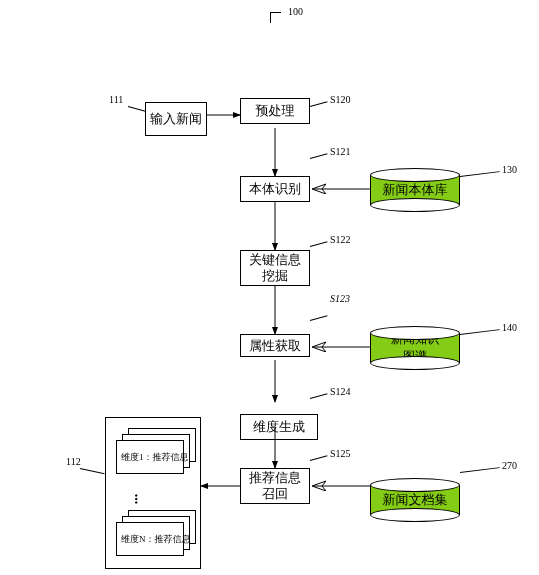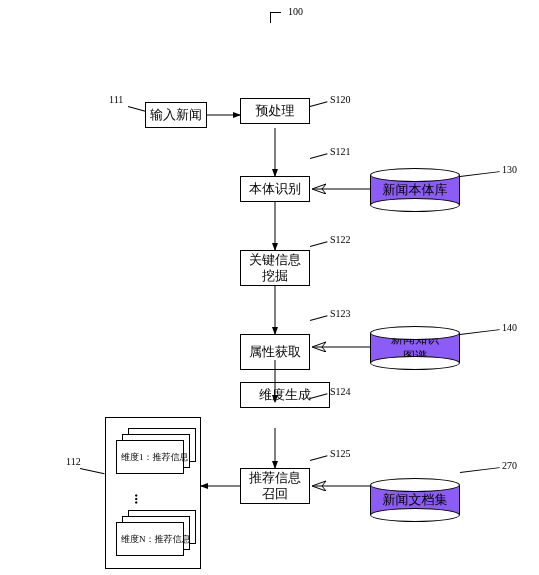--- a/index.html
+++ b/index.html
@@ -32,21 +32,21 @@
     white-space: nowrap;
   }
   .cylinder {
     position: absolute;
     box-sizing: border-box;
   }
   .cyl-body {
     position: absolute;
     border-left: 1px solid #000;
     border-right: 1px solid #000;
-    background: #8b5cf6;
+    background: #84cc16;
     box-sizing: border-box;
     text-align: center;
     display: flex;
     align-items: center;
     justify-content: center;
   }
   .cyl-top, .cyl-bot {
     position: absolute;
     border: 1px solid #000;
     border-radius: 50%;
@@ -101,21 +101,21 @@
 <body>
 
 <div class="canvas">
 
   <div class="corner" style="left:270px; top:12px;"></div>
   <div class="label" style="left:288px; top:6px;">100</div>
 
   <div class="label" style="left:109px; top:94px;">111</div>
   <div class="leader" style="left:128px; top:106px; width:18px; transform:rotate(15deg); transform-origin:left;"></div>
 
-  <div class="box" style="left:145px; top:102px; width:62px; height:26px;">输入新闻</div>
+  <div class="box" style="left:145px; top:102px; width:62px; height:34px;">输入新闻</div>
 
   <div class="box" style="left:240px; top:98px; width:70px; height:26px;">预处理</div>
   <div class="leader" style="left:310px; top:106px; width:18px; transform:rotate(-15deg); transform-origin:left;"></div>
   <div class="label" style="left:330px; top:94px;">S120</div>
 
   <div class="box" style="left:240px; top:176px; width:70px; height:26px;">本体识别</div>
   <div class="leader" style="left:310px; top:158px; width:18px; transform:rotate(-15deg); transform-origin:left;"></div>
   <div class="label" style="left:330px; top:146px;">S121</div>
 
   <div class="cylinder" style="left:370px; top:168px; width:90px; height:44px;">
@@ -126,36 +126,36 @@
     <div class="cyl-top" style="left:0; top:0; width:90px; height:14px;"></div>
   </div>
   <div class="leader" style="left:460px; top:176px; width:40px; transform:rotate(-7deg); transform-origin:left;"></div>
   <div class="label" style="left:502px; top:164px;">130</div>
 
   <div class="box" style="left:240px; top:250px; width:70px; height:36px; white-space:pre;">关键信息
 挖掘</div>
   <div class="leader" style="left:310px; top:246px; width:18px; transform:rotate(-15deg); transform-origin:left;"></div>
   <div class="label" style="left:330px; top:234px;">S122</div>
 
-  <div class="box" style="left:240px; top:334px; width:70px; height:36px;">属性获取</div>
+  <div class="box" style="left:240px; top:334px; width:70px; height:23px;">属性获取</div>
   <div class="leader" style="left:310px; top:320px; width:18px; transform:rotate(-15deg); transform-origin:left;"></div>
-  <div class="label" style="left:330px; top:308px;">S123</div>
+  <div class="label" style="left:330px; top:293px;font-style:italic;">S123</div>
 
   <div class="cylinder" style="left:370px; top:326px; width:90px; height:44px;">
     <div class="cyl-body" style="left:0; top:7px; width:90px; height:30px; white-space:pre; font-size:12px;">
       <span>新闻知识
 图谱</span>
     </div>
     <div class="cyl-bot" style="left:0; top:30px; width:90px; height:14px;"></div>
     <div class="cyl-top" style="left:0; top:0; width:90px; height:14px;"></div>
   </div>
   <div class="leader" style="left:460px; top:334px; width:40px; transform:rotate(-7deg); transform-origin:left;"></div>
   <div class="label" style="left:502px; top:322px;">140</div>
 
-  <div class="box" style="left:240px; top:382px; width:90px; height:26px;">维度生成</div>
+  <div class="box" style="left:240px; top:414px; width:78px; height:26px;">维度生成</div>
   <div class="leader" style="left:310px; top:398px; width:18px; transform:rotate(-15deg); transform-origin:left;"></div>
   <div class="label" style="left:330px; top:386px;">S124</div>
 
   <div class="box" style="left:240px; top:468px; width:70px; height:36px; white-space:pre;">推荐信息
 召回</div>
   <div class="leader" style="left:310px; top:460px; width:18px; transform:rotate(-15deg); transform-origin:left;"></div>
   <div class="label" style="left:330px; top:448px;">S125</div>
 
   <div class="cylinder" style="left:370px; top:478px; width:90px; height:44px;padding-left:42px;">
     <div class="cyl-body" style="left:0; top:7px; width:90px; height:30px;">

